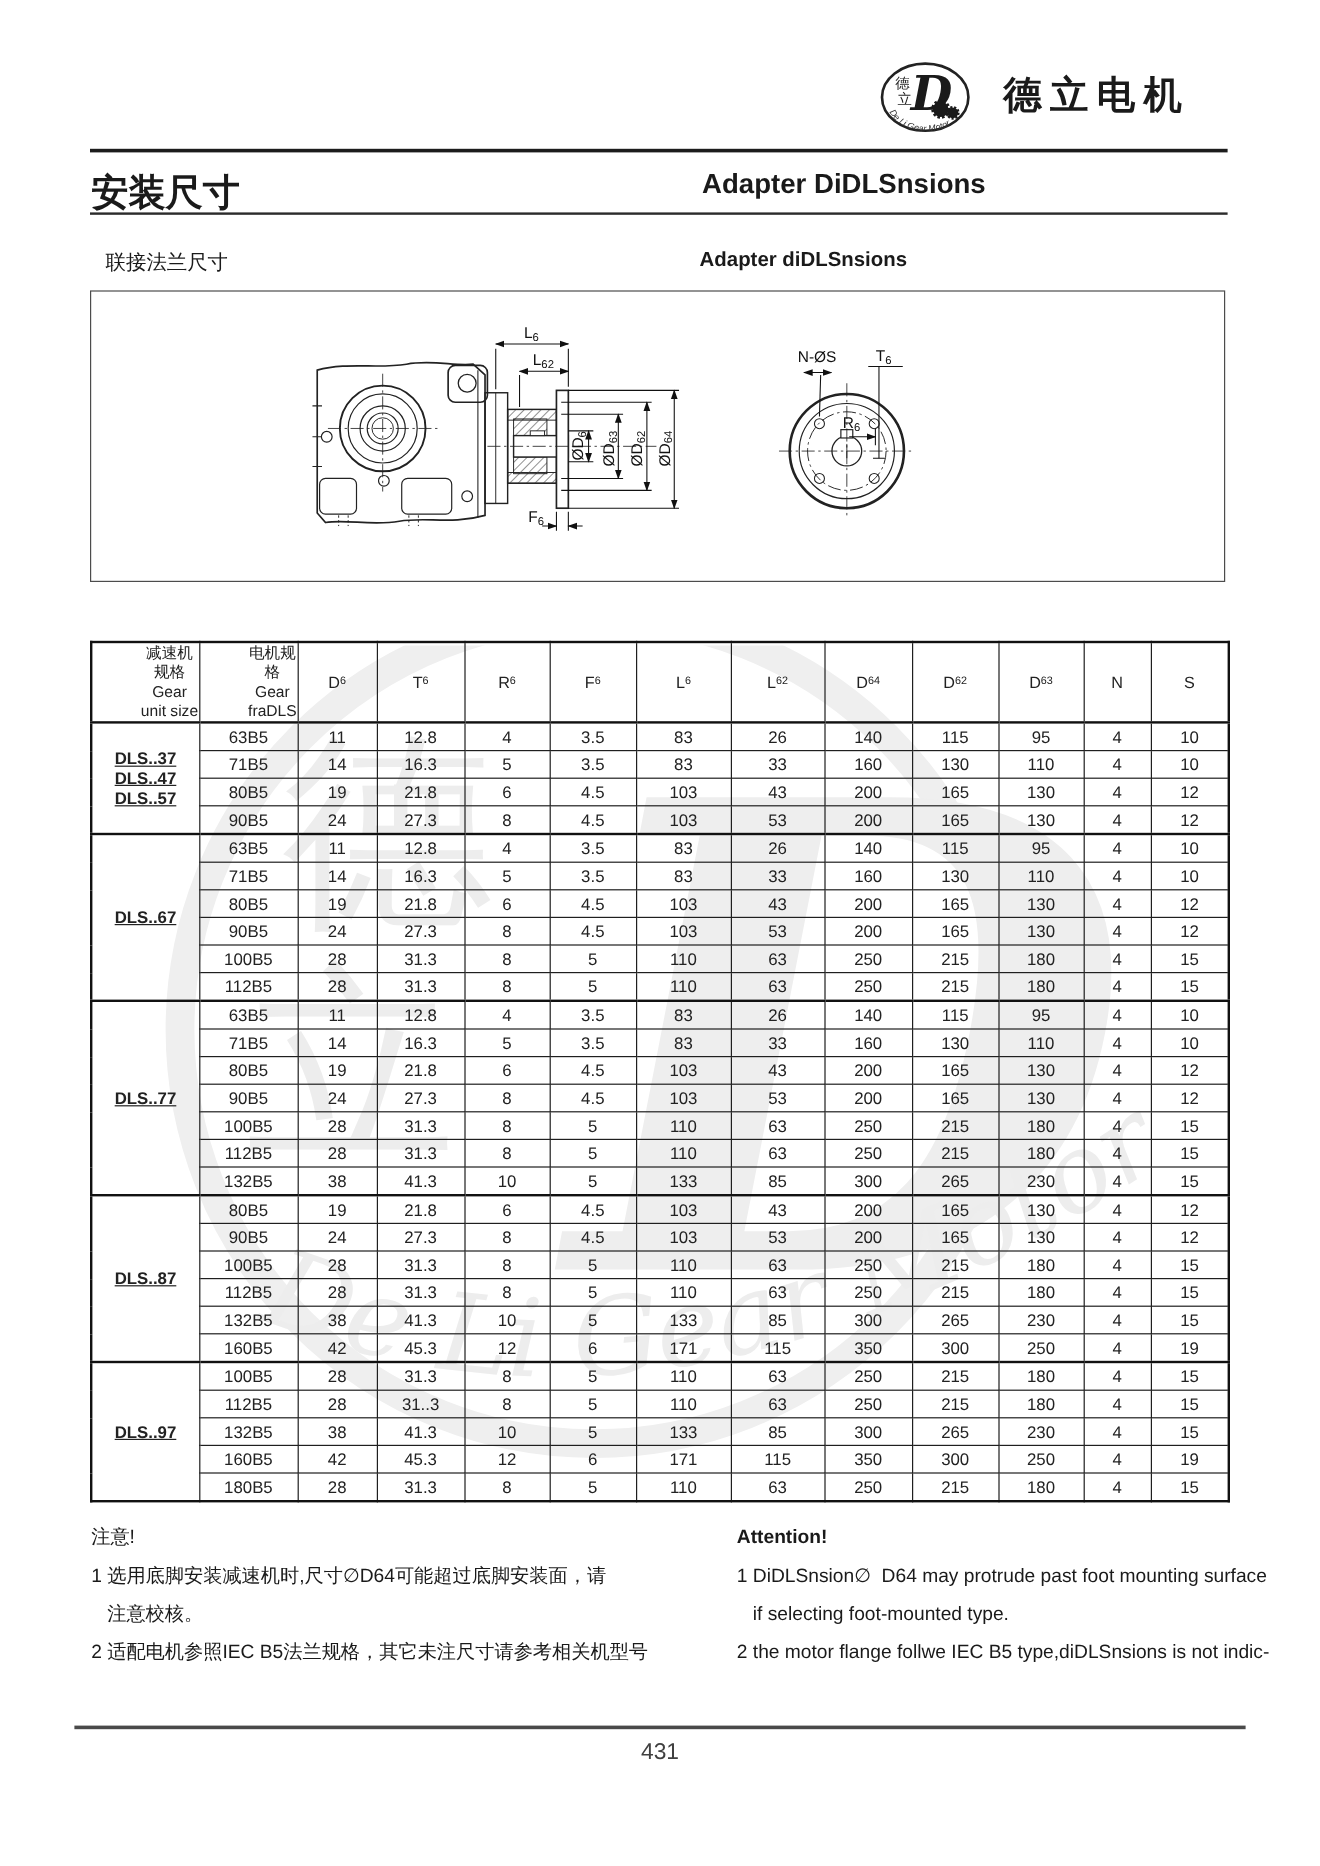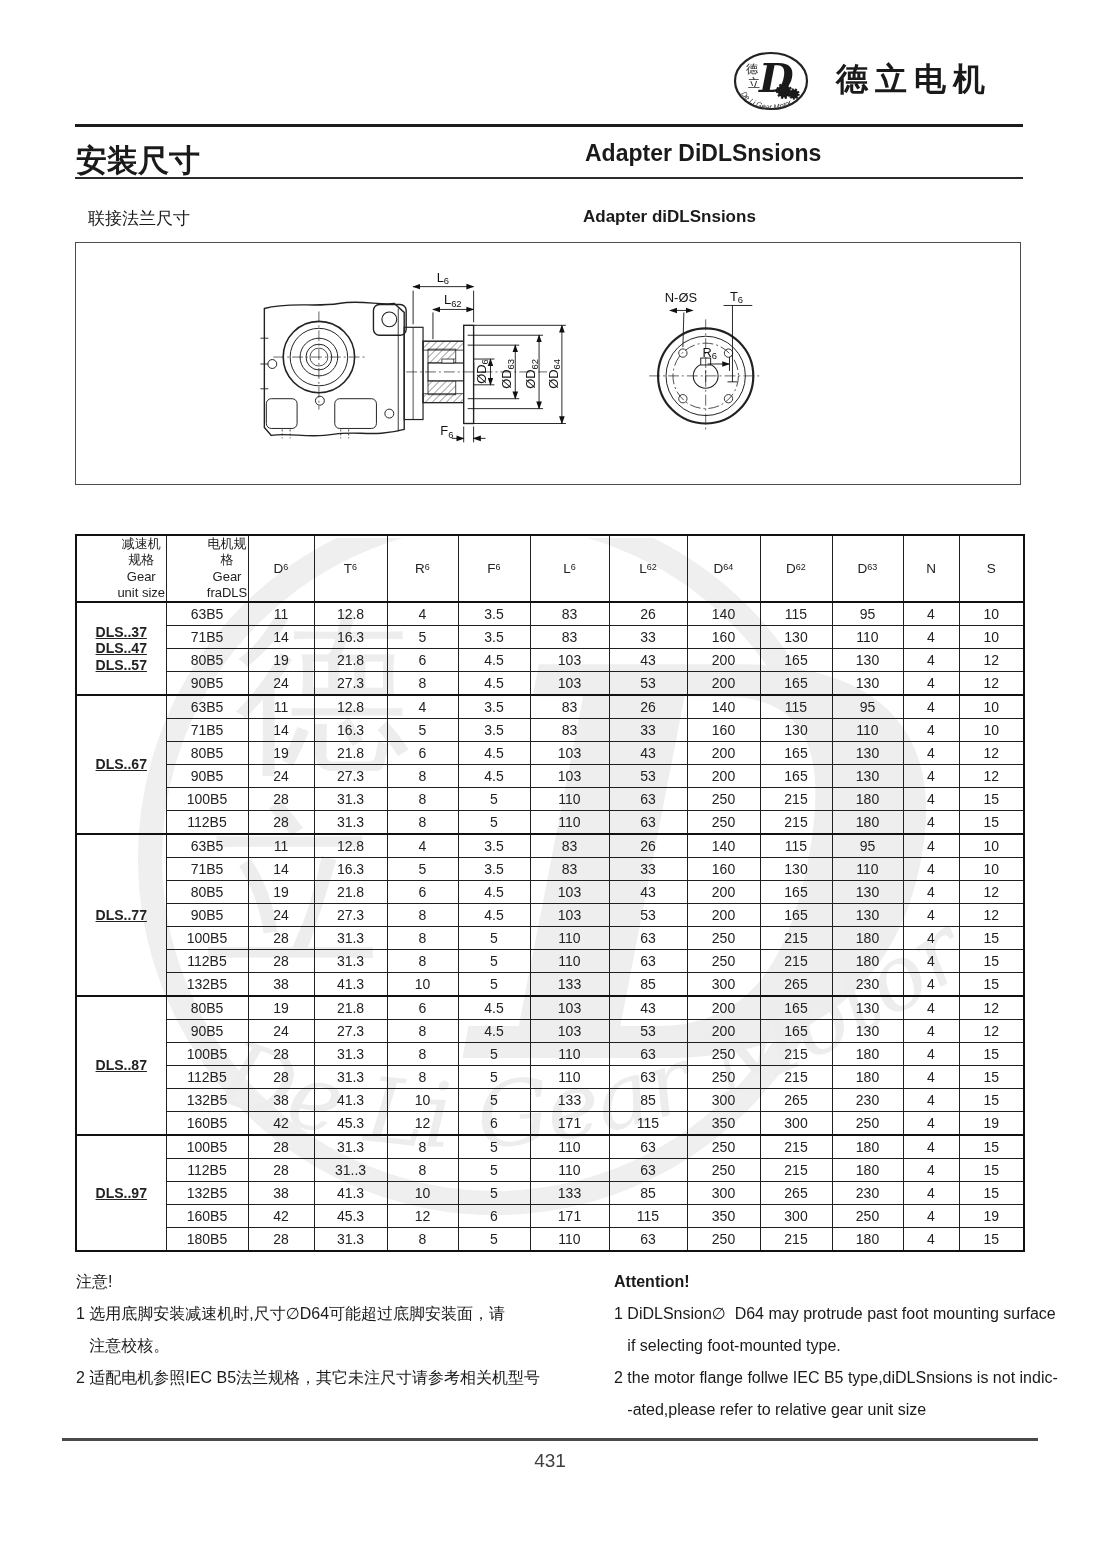--- a/index.html
+++ b/index.html
@@ -627,18 +627,17 @@
     <div class="note-title">注意!</div>
     <div class="note-line">1 选用底脚安装减速机时,尺寸∅D64可能超过底脚安装面，请</div>
     <div class="note-line">   注意校核。</div>
     <div class="note-line">2 适配电机参照IEC B5法兰规格，其它未注尺寸请参考相关机型号</div>
   </div>
   <div class="notes-en">
     <div class="note-title">Attention!</div>
     <div class="note-line">1 DiDLSnsion∅  D64 may protrude past foot mounting surface</div>
     <div class="note-line">   if selecting foot-mounted type.</div>
     <div class="note-line">2 the motor flange follwe IEC B5 type,diDLSnsions is not indic-</div>
-    <div class="note-line">   -ated,please refer to relative gear unit size</div>
   </div>
 
   <div class="rule-bottom"></div>
   <div class="page-number">431</div>
 </div>
 
 </body></html>

